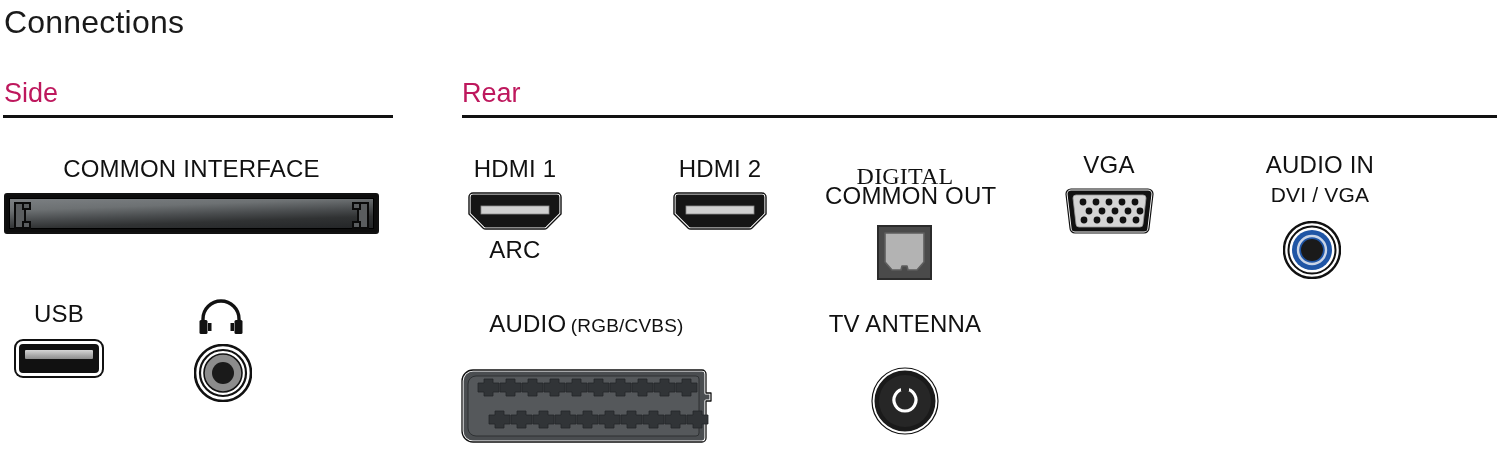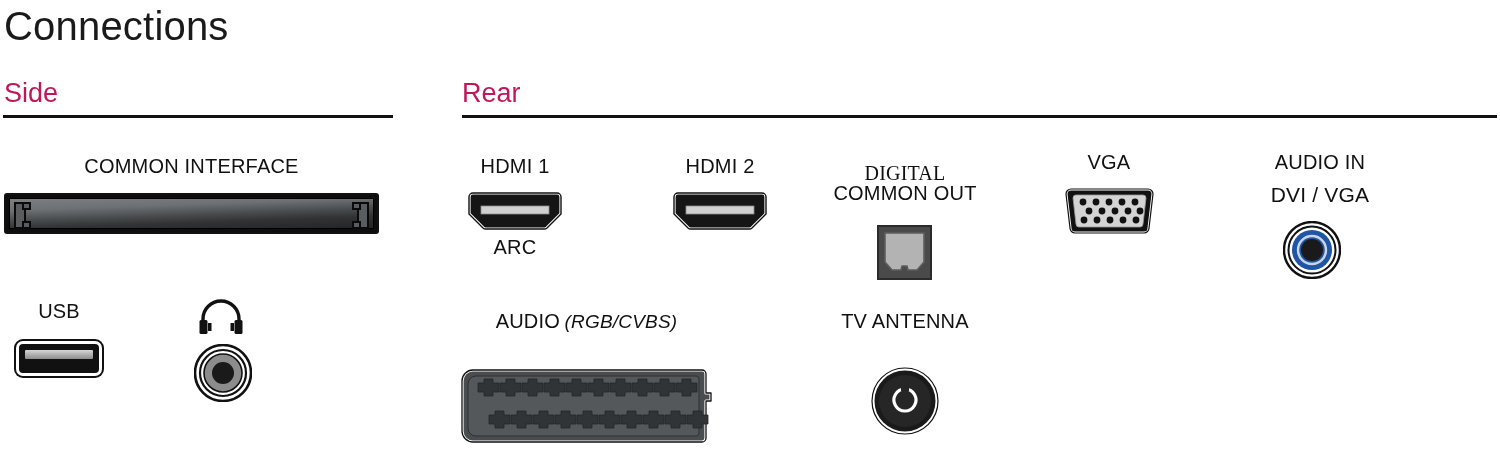--- a/index.html
+++ b/index.html
@@ -14,21 +14,21 @@
     overflow: hidden;
     font-family: "Liberation Sans", sans-serif;
     color: #1a1a1a;
   }
   .abs { position: absolute; }
 
   
   #page-title {
     left: 4px;
     top: 6px;
-    font-size: 40px;
+    font-size: 32px;
     font-weight: 300;
     letter-spacing: 0.2px;
     color: #1a1a1a;
     line-height: 1;
   }
   .section-heading {
     font-size: 27px;
     font-weight: 300;
     color: #be185d;
     line-height: 1;
@@ -38,39 +38,38 @@
 
   .rule {
     height: 3px;
     background: #111111;
   }
   #side-rule { left: 3px; top: 115px; width: 390px; }
   #rear-rule { left: 462px; top: 115px; width: 1035px; }
 
   
   .port-label {
-    font-size: 20px;
+    font-size: 24px;
     font-weight: 400;
     color: #111111;
     text-align: center;
     line-height: 1.18;
     white-space: nowrap;
     letter-spacing: 0.2px;
   }
   .port-sublabel {
     font-size: 21px;
     font-weight: 400;
     color: #111111;
     text-align: center;
     white-space: nowrap;
     letter-spacing: 0.2px;
   }
   .label-small-inline {
     font-size: 19px;
-    font-style: italic;
   }
 
   
   #ci-slot {
     left: 4px;
     top: 193px;
     width: 375px;
     height: 41px;
     box-sizing: border-box;
     border: 2px solid #111;

